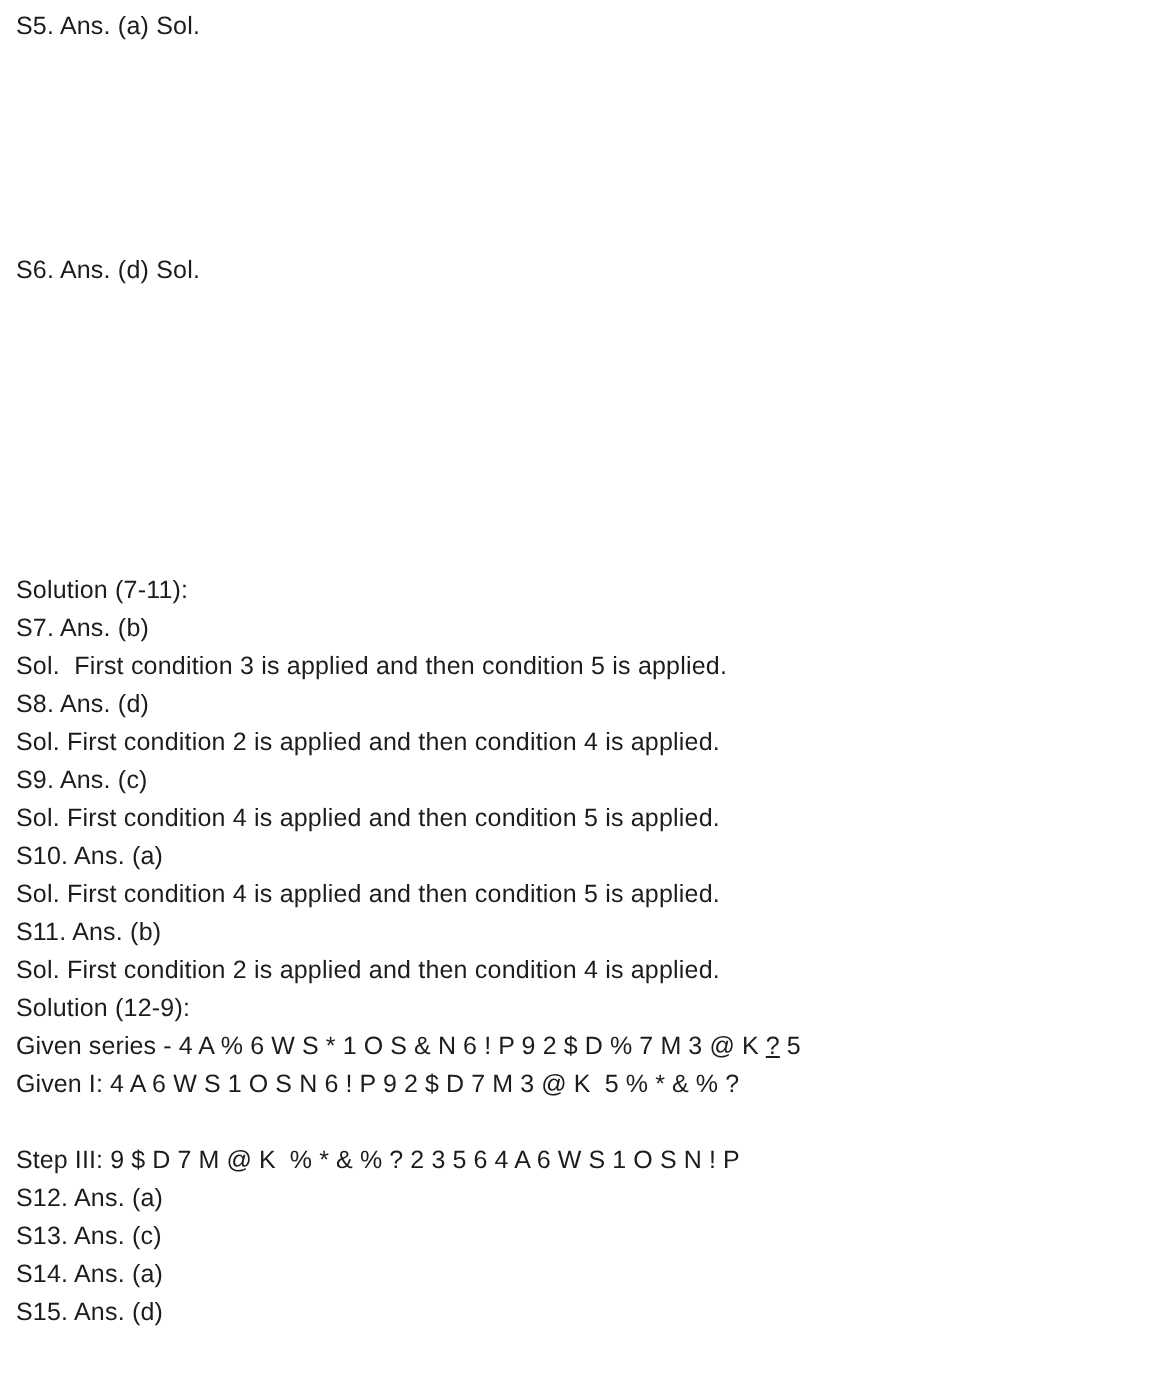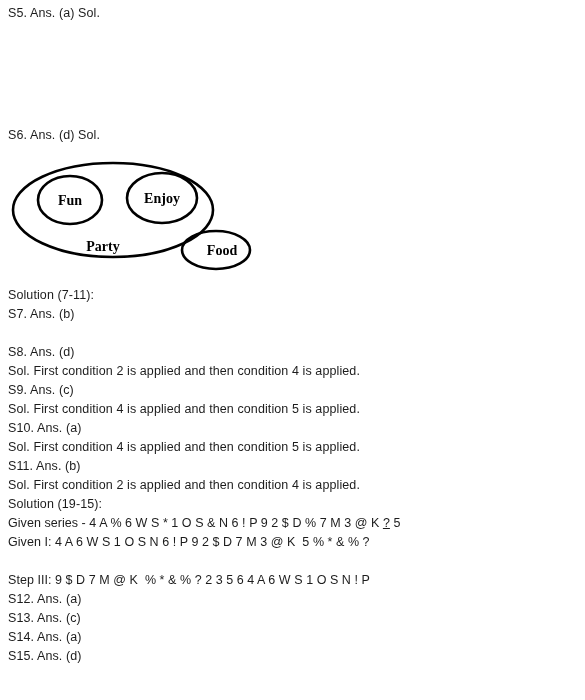--- a/index.html
+++ b/index.html
@@ -60,49 +60,33 @@
 </head>
 <body>
 
 <div class="page">
 
   <div class="txt" style="top:6px">S5. Ans. (a) Sol.</div>
 
 
   <div class="txt" style="top:128px">S6. Ans. (d) Sol.</div>
 
-  <div class="diagram" style="top:155px; left:0px;">
-    <svg width="280" height="125" viewBox="0 0 280 125" xmlns="http://www.w3.org/2000/svg">
-
-      <ellipse cx="113" cy="55" rx="100" ry="47" fill="#ffffff" stroke="#000000" stroke-width="2.6"></ellipse>
-
-      <ellipse cx="70" cy="45" rx="32" ry="24" fill="#ffffff" stroke="#000000" stroke-width="2.6"></ellipse>
-      <text x="70" y="50" text-anchor="middle" font-size="14">Fun</text>
-
-      <ellipse cx="162" cy="43" rx="35" ry="25" fill="#ffffff" stroke="#000000" stroke-width="2.6"></ellipse>
-      <text x="162" y="48" text-anchor="middle" font-size="14">Enjoy</text>
-
-      <text x="103" y="96" text-anchor="middle" font-size="14">Party</text>
-
-      <ellipse cx="216" cy="95" rx="34" ry="19" fill="none" stroke="#000000" stroke-width="2.6"></ellipse>
-      <text x="222" y="100" text-anchor="middle" font-size="14">Food</text>
-    </svg>
-  </div>
 
   <div class="txt" style="top:288px">Solution (7-11):</div>
   <div class="txt" style="top:307px">S7. Ans. (b)</div>
+  <div class="txt" style="top:326px">Sol.  First condition 3 is applied and then condition 5 is applied.</div>
   <div class="txt" style="top:345px">S8. Ans. (d)</div>
   <div class="txt" style="top:364px">Sol. First condition 2 is applied and then condition 4 is applied.</div>
   <div class="txt" style="top:383px">S9. Ans. (c)</div>
   <div class="txt" style="top:402px">Sol. First condition 4 is applied and then condition 5 is applied.</div>
   <div class="txt" style="top:421px">S10. Ans. (a)</div>
   <div class="txt" style="top:440px">Sol. First condition 4 is applied and then condition 5 is applied.</div>
   <div class="txt" style="top:459px">S11. Ans. (b)</div>
   <div class="txt" style="top:478px">Sol. First condition 2 is applied and then condition 4 is applied.</div>
-  <div class="txt" style="top:497px">Solution (19-15):</div>
+  <div class="txt" style="top:497px">Solution (12-9):</div>
 
   <div class="series-line" style="top:516px"><span>Given series - 4 A % 6 W S * 1 O S &amp; N 6 ! P 9 2 $ D % 7 M 3 @ K </span><u>?</u><span> 5</span></div>
 
   <div class="series-line" style="top:535px"><span>Given I: </span><span>4 A 6 W S 1 O S N 6 ! P 9 2 $ D 7 M 3 @ K  5 % * &amp; % ?</span></div>
 
 
   <div class="series-line" style="top:573px"><span>Step III: </span><span>9 $ D 7 M @ K  % * &amp; % ? 2 3 5 6 4 A 6 W S 1 O S N ! P</span></div>
 
   <div class="txt" style="top:592px">S12. Ans. (a)</div>
   <div class="txt" style="top:611px">S13. Ans. (c)</div>

